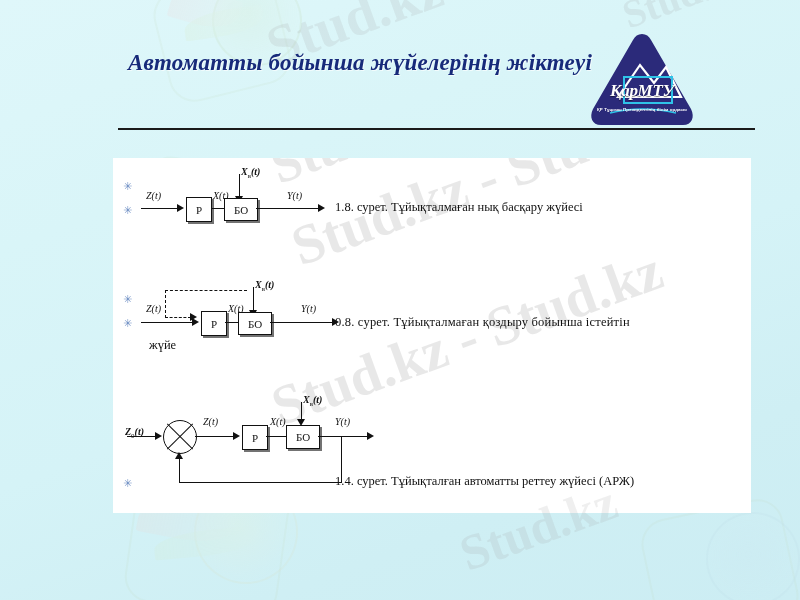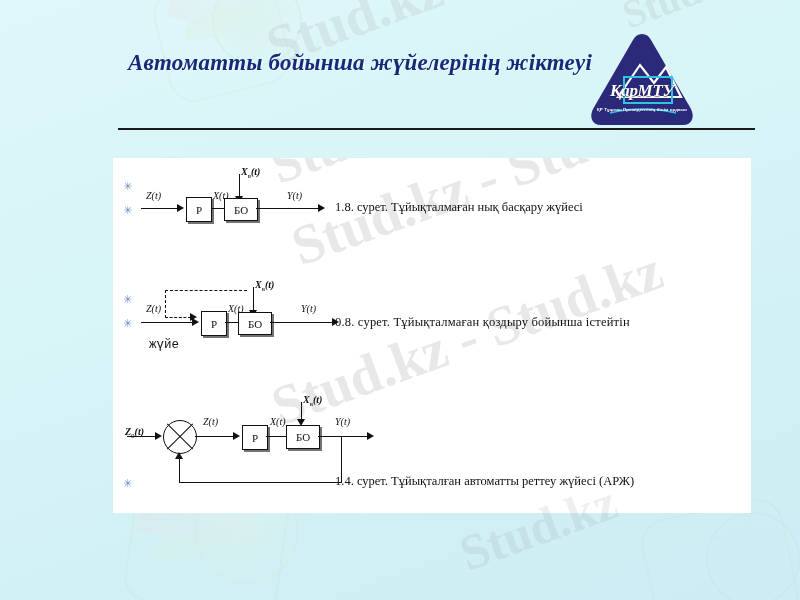--- a/index.html
+++ b/index.html
@@ -103,21 +103,21 @@
     position:absolute;border:1.6px solid #111;border-radius:50%;
   }
   .xa,.xb{position:absolute;height:0;border-top:1.6px solid #111;transform-origin:center;}
 
   .cap{
     position:absolute;font-family:"Liberation Serif", serif;
     font-size:12.5px;color:#111;white-space:nowrap;
   }
   .cap.wide{letter-spacing:.2px;}
   .plain{
-    position:absolute;font-family:Liberation Mono, monospace;font-size:12.5px;color:#111;
+    position:absolute;font-family:Liberation Serif, serif;font-size:12.5px;color:#111;
   }
 </style>
 </head>
 <body>
 
 <div class="stage">
 
   <div class="flourish" style="left:150px;top:-30px;width:170px;height:140px;">
     <div class="roundsq" style="left:10px;top:10px;width:120px;height:110px;transform:rotate(-14deg);"></div>
     <div class="ring" style="left:62px;top:6px;width:86px;height:86px;background:radial-gradient(circle at 40% 40%, rgba(205,225,175,.45), rgba(225,240,200,.12) 70%);border-color:rgba(180,205,155,.4);"></div>

